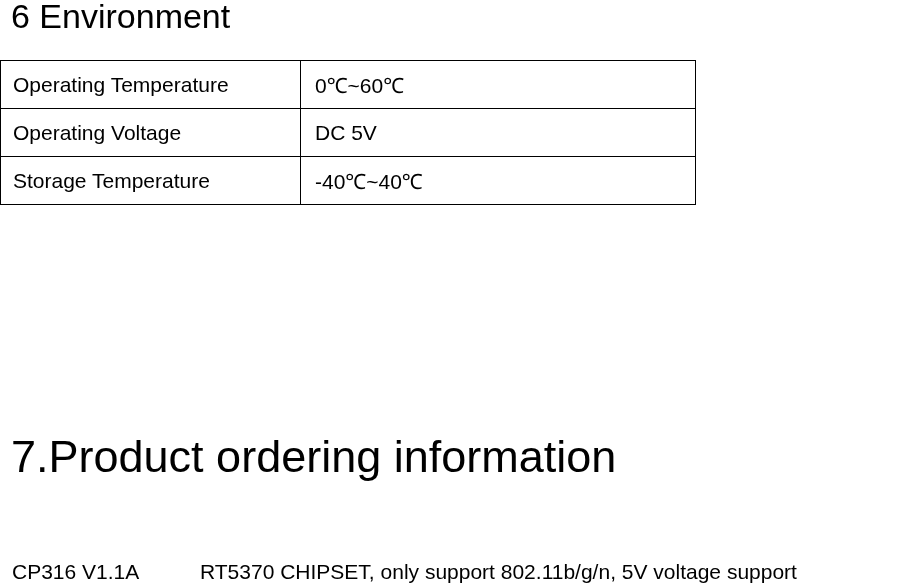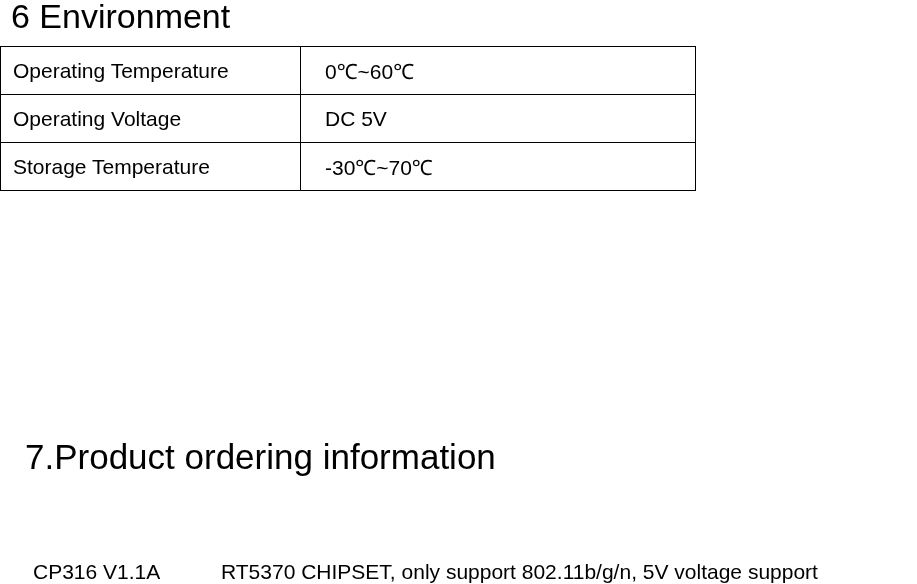--- a/index.html
+++ b/index.html
@@ -5,57 +5,57 @@
     html, body { margin: 0; padding: 0; background: #ffffff; }
     body {
       width: 917px; height: 584px; position: relative; overflow: hidden;
       font-family: "Liberation Sans", sans-serif; color: #000;
     }
     .h1 {
       position: absolute; left: 11px; top: -4px;
       font-size: 34px; line-height: 40px; white-space: nowrap;
     }
     table.env {
-      position: absolute; left: 0; top: 46px;
+      position: absolute; left: 0; top: 60px;
       border-collapse: collapse; width: 696px;
     }
     table.env td {
       border: 1.5px solid #000; height: 47px; padding: 0;
       font-size: 21px; vertical-align: middle; white-space: nowrap;
     }
     table.env td.k { width: 287px; padding-left: 12px; }
-    table.env td.v { padding-left: 24px; }
+    table.env td.v { padding-left: 14px; }
     .h2 {
-      position: absolute; left: 25px; top: 436px;
-      font-size: 35px; line-height: 42px; white-space: nowrap;
+      position: absolute; left: 11px; top: 436px;
+      font-size: 45px; line-height: 42px; white-space: nowrap;
     }
     .order {
       position: absolute; left: 12px; top: 559px;
-      font-size: 21px; line-height: 26px; white-space: nowrap; margin-left: 21px;
+      font-size: 21px; line-height: 26px; white-space: nowrap;
     }
     .order .model { display: inline-block; width: 188px; }
   </style>
 </head>
 <body>
 
 <div class="h1">6 Environment</div>
 
 <table class="env">
   <tbody>
     <tr>
       <td class="k">Operating Temperature</td>
       <td class="v">0℃~60℃</td>
     </tr>
     <tr>
       <td class="k">Operating Voltage</td>
       <td class="v">DC 5V</td>
     </tr>
     <tr>
       <td class="k">Storage Temperature</td>
-      <td class="v">-30℃~70℃</td>
+      <td class="v">-40℃~40℃</td>
     </tr>
   </tbody>
 </table>
 
 <div class="h2">7.Product ordering information</div>
 
 <div class="order">
   <span class="model">CP316 V1.1A</span><span>RT5370 CHIPSET, only support 802.11b/g/n, 5V voltage support</span>
 </div>
 

